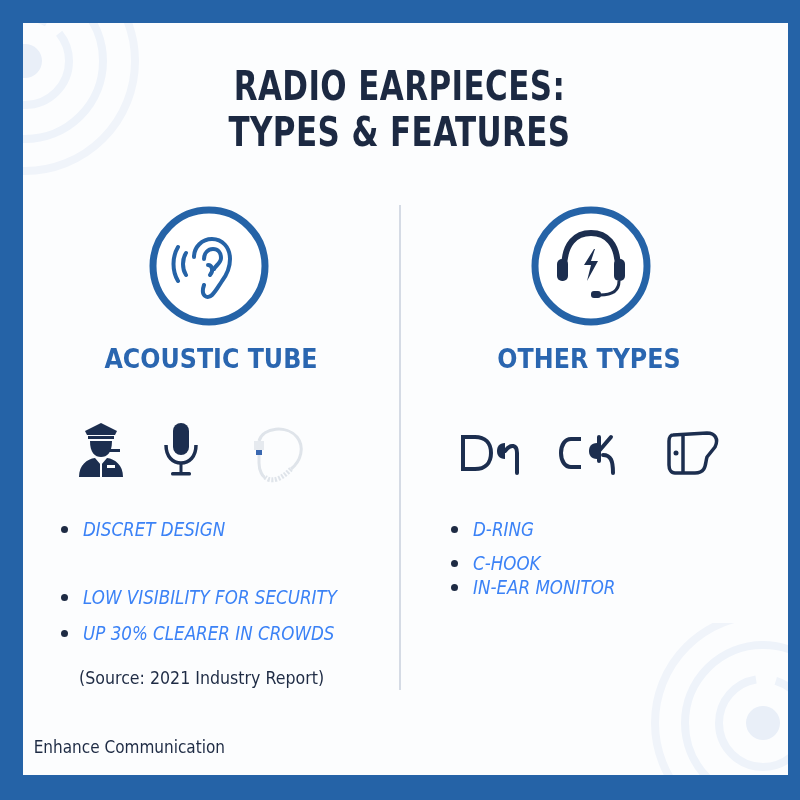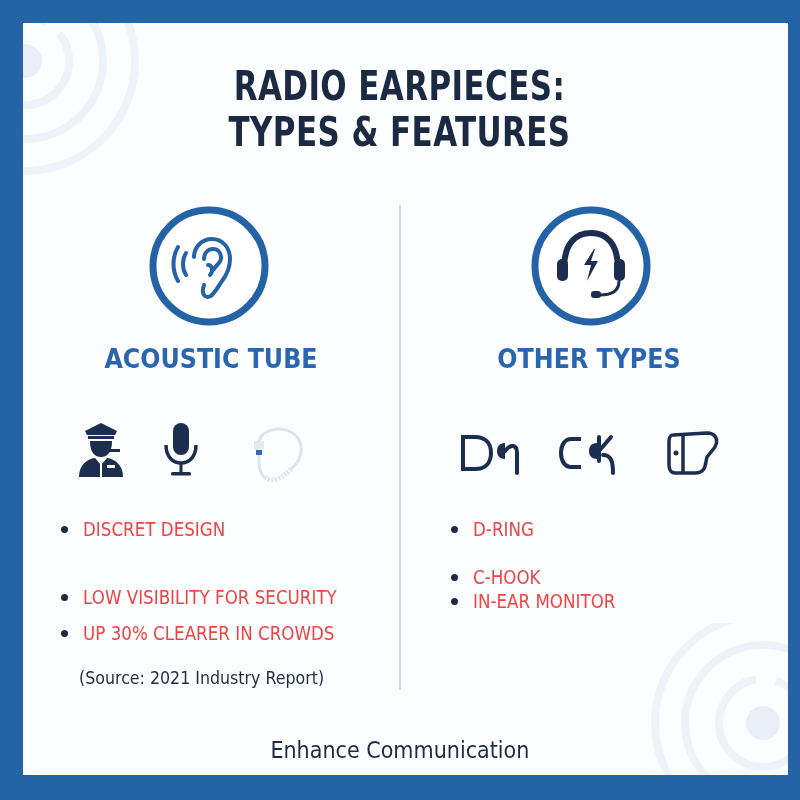--- a/index.html
+++ b/index.html
@@ -30,35 +30,35 @@
   .main-icon { position: absolute; top: 180px; }
   .section-title {
     position: absolute; top: 320px; width: 376px; text-align: center;
     color: #2a66b0; font-weight: bold; font-size: 27px;
     transform: scaleX(0.88);
   }
   .icon-row { position: absolute; top: 398px; height: 60px; }
   .sub-icon { position: absolute; top: 0; }
   .bullets { position: absolute; list-style: none; margin: 0; padding: 0; }
   .bullets li {
-    position: relative; color: #ef4444; font-size: 19px; line-height: 24px;
-    padding-left: 22px; transform-origin: left; white-space: nowrap;
+    position: relative; color: #3b82f6; font-size: 19px; line-height: 24px;
+    padding-left: 22px; transform-origin: left; white-space: nowrap; font-style: italic;
   }
   .bullets li .dot {
     position: absolute; left: 0; top: 9px; width: 7px; height: 7px; border-radius: 50%;
     background: #1e2b44;
   }
   .bullets li .txt { display: inline-block; transform: scaleX(0.88); transform-origin: left; }
   .source {
     position: absolute; color: #1e2b44; font-size: 18px;
     transform: scaleX(0.88); transform-origin: left; white-space: nowrap;
   }
   .footer {
-    position: absolute; left: 0; top: 714px; width: 753px; text-align: center;
-    color: #1e2b44; font-size: 23px;
+    position: absolute; left: 0; top: 714px; width: 753px; 
+    color: #1e2b44; font-size: 17px;
   }
   .footer span { display: inline-block; transform: scaleX(0.9); }
 </style>
 </head>
 <body>
 
 <div class="panel">
 
   <svg class="deco" style="left:-40px;top:-20px" width="200" height="240" viewBox="0 0 200 240">
     <circle cx="42" cy="58" r="17" fill="#e9eff8"></circle>
@@ -159,20 +159,20 @@
       </svg>
 
       <svg class="sub-icon" style="left:264px;top:8px" width="56" height="50" viewBox="0 0 56 50">
         <path d="M8 6 L42 4 C50 4 54 10 50 18 L42 28 C40 34 42 44 30 44 L10 44 C6 44 4 40 4 36 L4 12 C4 8 6 6 8 6 Z" fill="none" stroke="#1c2e4f" stroke-width="3.5" stroke-linejoin="round"></path>
         <line x1="18" y1="6" x2="18" y2="44" stroke="#1c2e4f" stroke-width="3.5"></line>
         <circle cx="11" cy="24" r="2.5" fill="#1c2e4f"></circle>
       </svg>
     </div>
 
     <ul class="bullets" style="left:50px;top:494px">
-      <li style="margin-bottom:24px"><span class="dot"></span><span class="txt">D-RING</span></li>
+      <li style="margin-bottom:10px"><span class="dot"></span><span class="txt">D-RING</span></li>
       <li style=""><span class="dot"></span><span class="txt">C-HOOK</span></li>
       <li style="margin-bottom:26px"><span class="dot"></span><span class="txt">IN-EAR MONITOR</span></li>
     </ul>
   </div>
 
   <div class="footer"><span>Enhance Communication</span></div>
 </div>
 
 </body></html>

